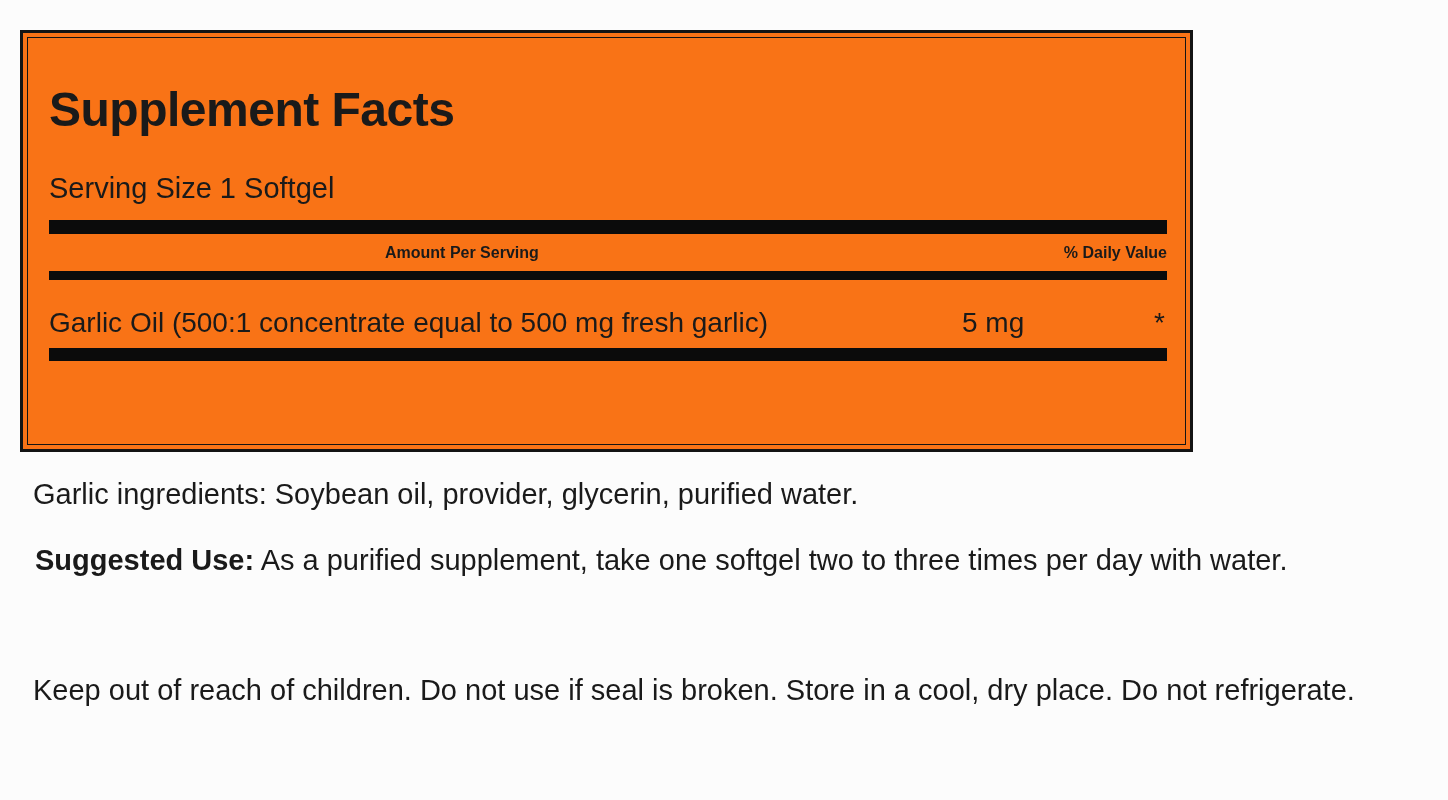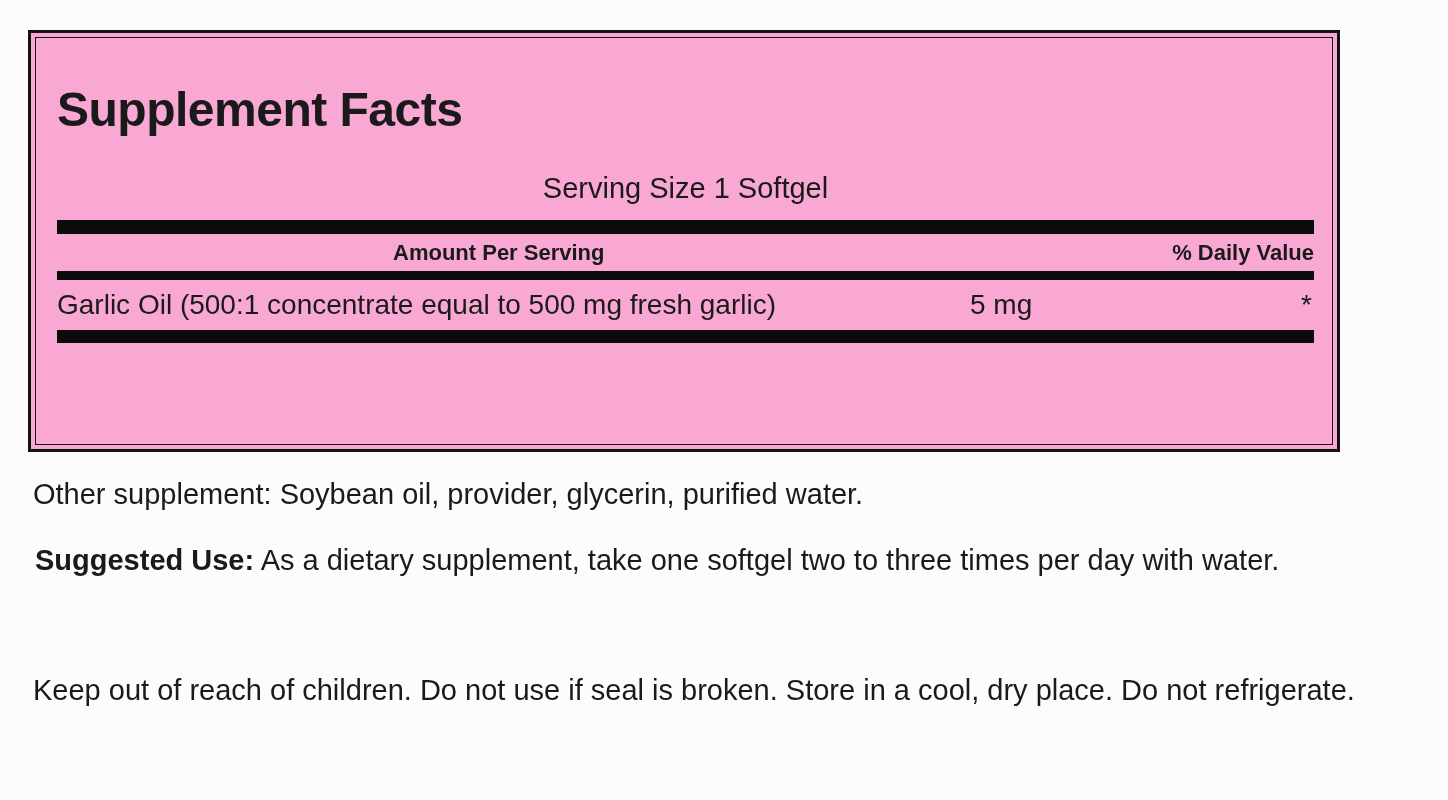--- a/index.html
+++ b/index.html
@@ -12,60 +12,59 @@
   html, body {
     width: 1448px; height: 800px;
     background: var(--background);
     font-family: "Liberation Sans", "DejaVu Sans", sans-serif;
     color: var(--text);
   }
   .page { position: relative; width: 1448px; height: 800px; overflow: hidden; }
 
   
   .panel {
-    position: absolute; left: 28px; top: 30px;
-    width: 1312px; height: 422px;
+    position: absolute; left: 20px; top: 30px;
+    width: 1173px; height: 422px;
     border: 3px solid var(--border);
     padding: 4px;
-    background: #f9a8d4;
+    background: #f97316;
   }
   .panel-inner {
     width: 100%; height: 100%;
     border: 1px solid var(--border);
     padding: 0 18px 0 21px;
     overflow: hidden;
   }
   .panel-title {
     margin-top: 46px;
     font-size: 48px;
     font-weight: bold;
     letter-spacing: -0.5px;
     line-height: 52px;
   }
   .serving {
     margin-top: 34px;
     font-size: 29px;
     line-height: 36px;
-    text-align: center;
   }
   .bar { width: 100%; background: var(--bar); }
   .bar.thick1 { height: 14px; margin-top: 14px; }
   .bar.med    { height: 9px; }
   .bar.thick2 { height: 13px; }
 
   .head-row { position: relative; height: 37px; }
   .head-row span {
     position: absolute; top: 4px;
-    font-size: 22px; font-weight: bold; line-height: 30px;
+    font-size: 16px; font-weight: bold; line-height: 30px;
     white-space: nowrap;
   }
   .amount-head { left: 336px; }
   .dv-head { right: 0; }
 
-  .ing-row { position: relative; height: 50px; font-size: 28px; }
+  .ing-row { position: relative; height: 50px; font-size: 28px; margin-top: 18px; }
   .ing-row span { position: absolute; top: 9px; line-height: 32px; white-space: nowrap; }
   .ing-name { left: 0; }
   .ing-amt  { left: 913px; }
   .ing-dv   { right: 2px; top: 5px; }
 
   .footnote {
     margin-top: 33px;
     font-size: 29px;
     line-height: 36px;
   }
@@ -109,20 +108,20 @@
         <span class="ing-amt">5 mg</span>
         <span class="ing-dv">*</span>
       </div>
 
       <div class="bar thick2"></div>
 
 
     </div>
   </div>
 
-  <p class="para" id="para-other"><span>Other supplement:</span><span> Soybean oil, provider, glycerin, purified water.</span></p>
+  <p class="para" id="para-other"><span>Garlic ingredients:</span><span> Soybean oil, provider, glycerin, purified water.</span></p>
 
-  <p class="para" id="para-use"><span class="plabel-bold">Suggested Use:</span><span> As a dietary supplement, take one softgel two to three times per day with water.</span></p>
+  <p class="para" id="para-use"><span class="plabel-bold">Suggested Use:</span><span> As a purified supplement, take one softgel two to three times per day with water.</span></p>
 
 
   <p class="para" id="para-storage">Keep out of reach of children. Do not use if seal is broken. Store in a cool, dry place. Do not refrigerate.</p>
 
 </div>
 
 </body></html>

